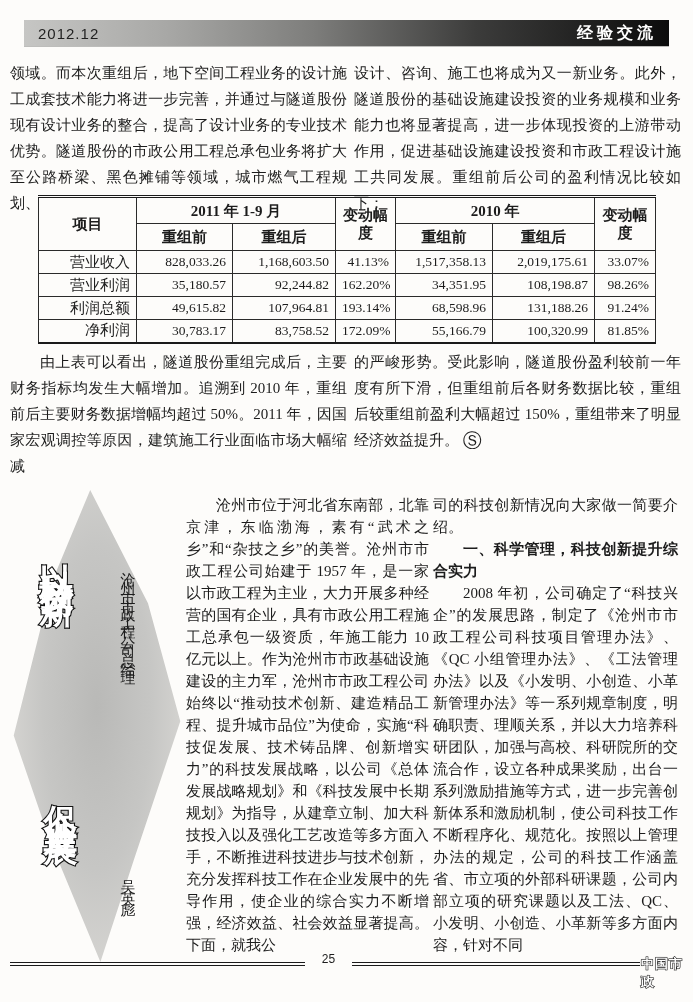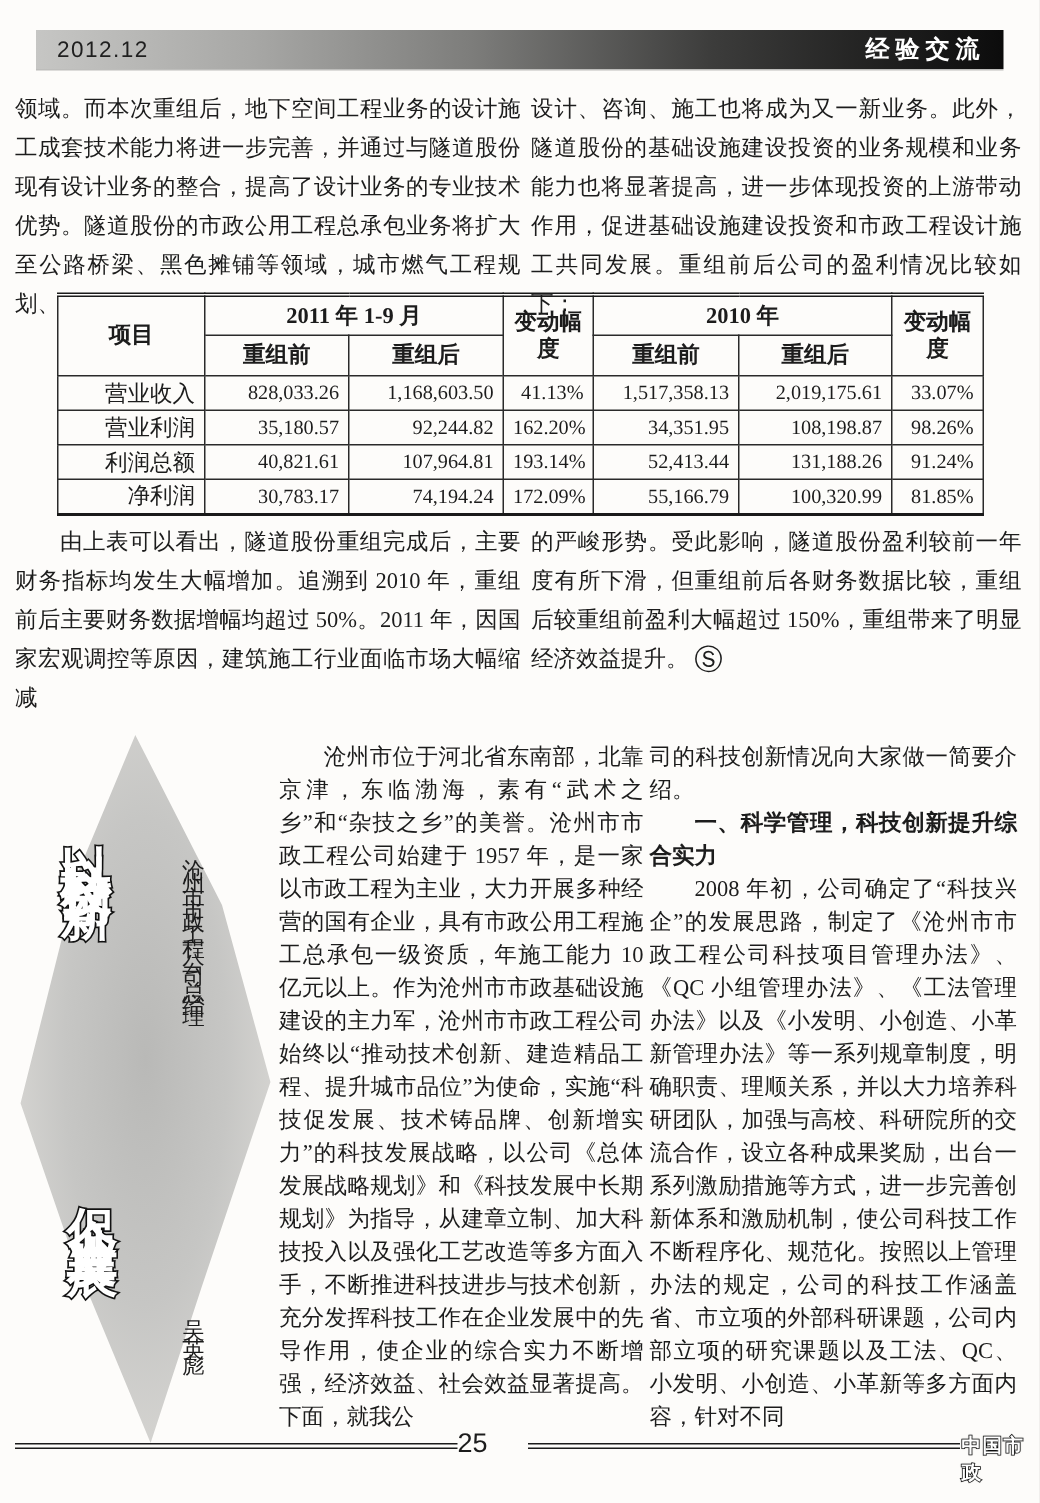--- a/index.html
+++ b/index.html
@@ -65,21 +65,21 @@
   .vby-name { left:106px; top:378px; letter-spacing:11px; }
   .col2 { position:absolute; top:494px; font-size:15px; line-height:22px; text-align:justify; text-justify:inter-ideograph; }
   .col2-mid { left:186px; width:243px; }
   .col2-right { left:433px; width:245px; }
   .col2 .head { font-weight:bold; font-family:"Liberation Sans",sans-serif; }
   
   .footer { position:absolute; left:0; top:952px; width:693px; height:30px; }
   .rule { position:absolute; top:10px; height:4px; border-top:1px solid #1a1a1a; border-bottom:1px solid #1a1a1a; }
   .rule-left  { left:10px;  width:295px; }
   .rule-right { left:352px; width:288px; }
-  .pageno { position:absolute; left:305px; top:0px; width:47px; font-size:18px; font-family:"Liberation Sans",sans-serif; }
+  .pageno { position:absolute; left:305px; top:0px; width:47px; text-align:center; font-size:12px; font-family:"Liberation Sans",sans-serif; }
   .journal {
     position:absolute; left:641px; top:3px; font-size:13px; font-weight:bold;
     font-family:"Liberation Sans",sans-serif; letter-spacing:1px;
     color:#fff; -webkit-text-stroke:1px #111; paint-order:stroke fill; text-shadow:0 0 1px #000;
   }
 </style>
 </head>
 <body>
 
 <div class="page">
@@ -131,31 +131,31 @@
         <td class="item">营业利润</td>
         <td>35,180.57</td>
         <td>92,244.82</td>
         <td>162.20%</td>
         <td>34,351.95</td>
         <td>108,198.87</td>
         <td>98.26%</td>
       </tr>
       <tr>
         <td class="item">利润总额</td>
-        <td>40,821.61</td>
+        <td>49,615.82</td>
         <td>107,964.81</td>
         <td>193.14%</td>
-        <td>52,413.44</td>
+        <td>68,598.96</td>
         <td>131,188.26</td>
         <td>91.24%</td>
       </tr>
       <tr>
         <td class="item">净利润</td>
         <td>30,783.17</td>
-        <td>74,194.24</td>
+        <td>83,758.52</td>
         <td>172.09%</td>
         <td>55,166.79</td>
         <td>100,320.99</td>
         <td>81.85%</td>
       </tr>
     </tbody>
   </table>
 
   <div class="col col-l-bot indent">由上表可以看出，隧道股份重组完成后，主要财务指标均发生大幅增加。追溯到 2010 年，重组前后主要财务数据增幅均超过 50%。2011 年，因国家宏观调控等原因，建筑施工行业面临市场大幅缩减</div>
   <div class="col col-r-bot">

